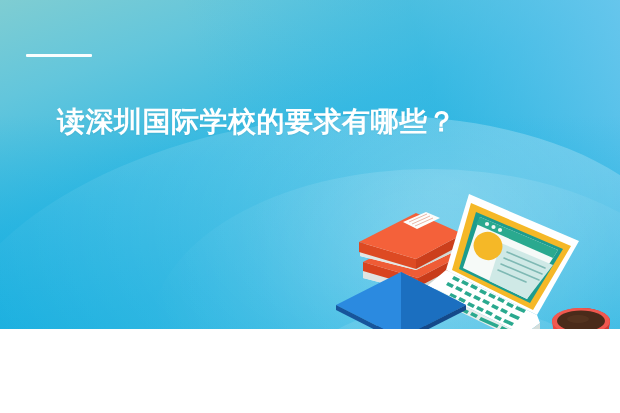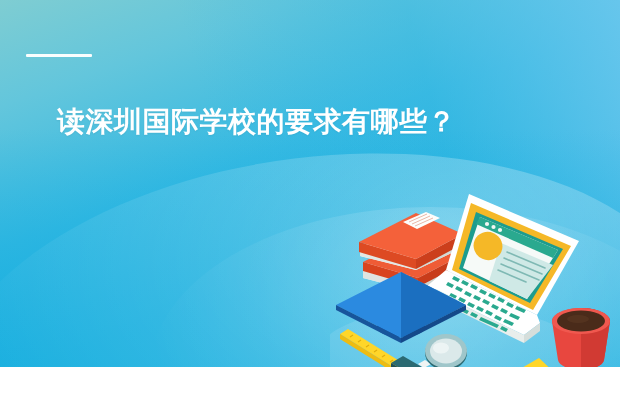--- a/index.html
+++ b/index.html
@@ -7,21 +7,21 @@
     padding: 0;
     background: #ffffff;
   }
   body {
     font-family: "DejaVu Sans", "Liberation Sans", sans-serif;
   }
 
   .banner {
     position: relative;
     width: 620px;
-    height: 367px;
+    height: 329px;
     overflow: hidden;
     background: #1fb2de;
   }
 
   
   .bg-base {
     position: absolute;
     inset: 0;
     background: linear-gradient(160deg,
         #7fcdd2 0%,

